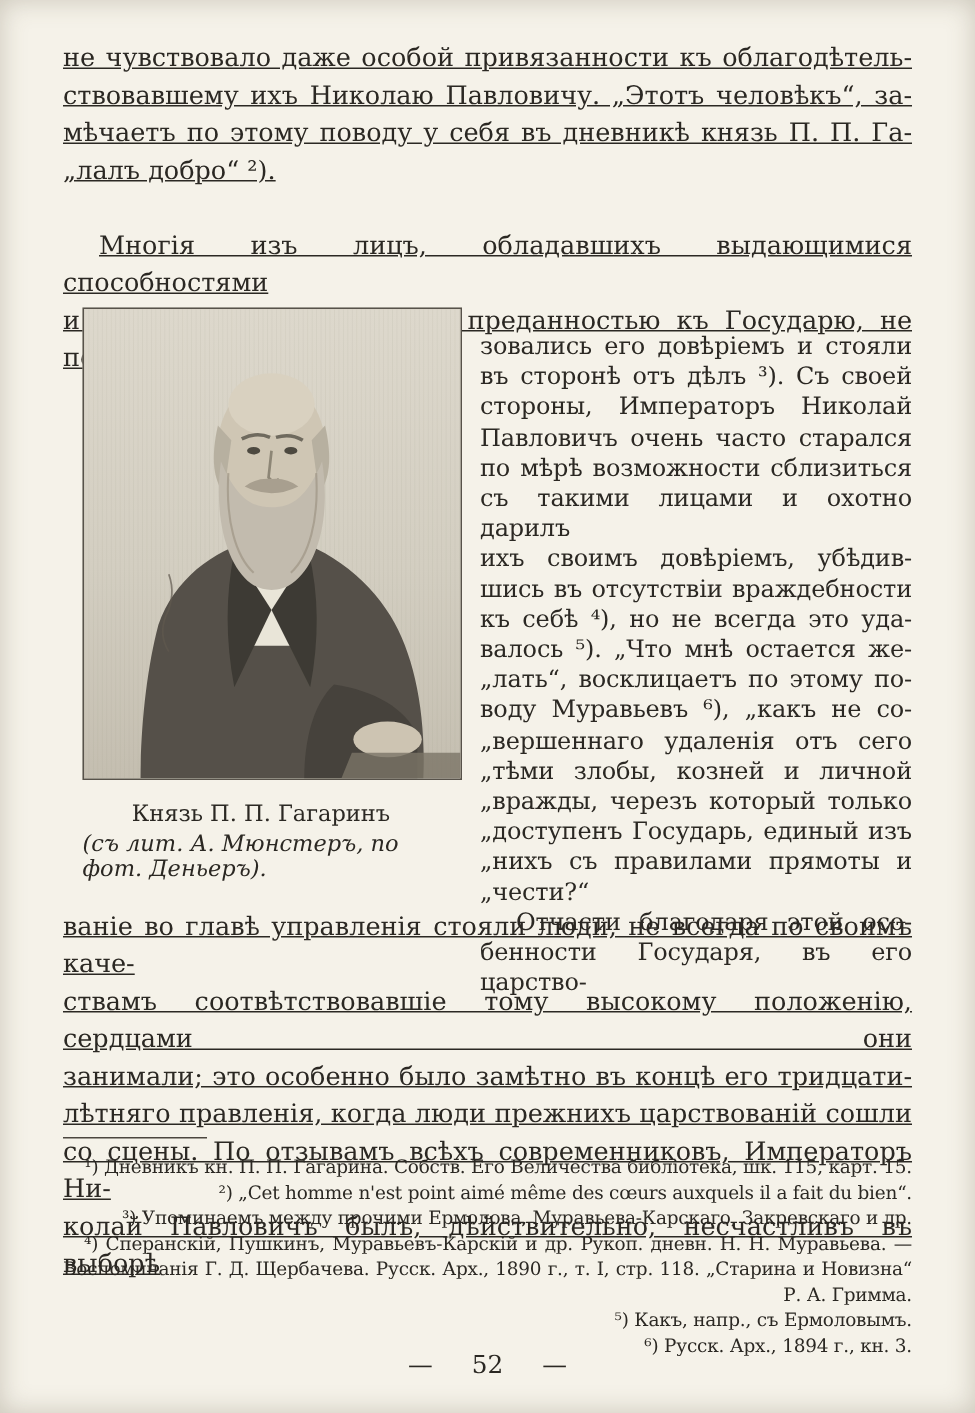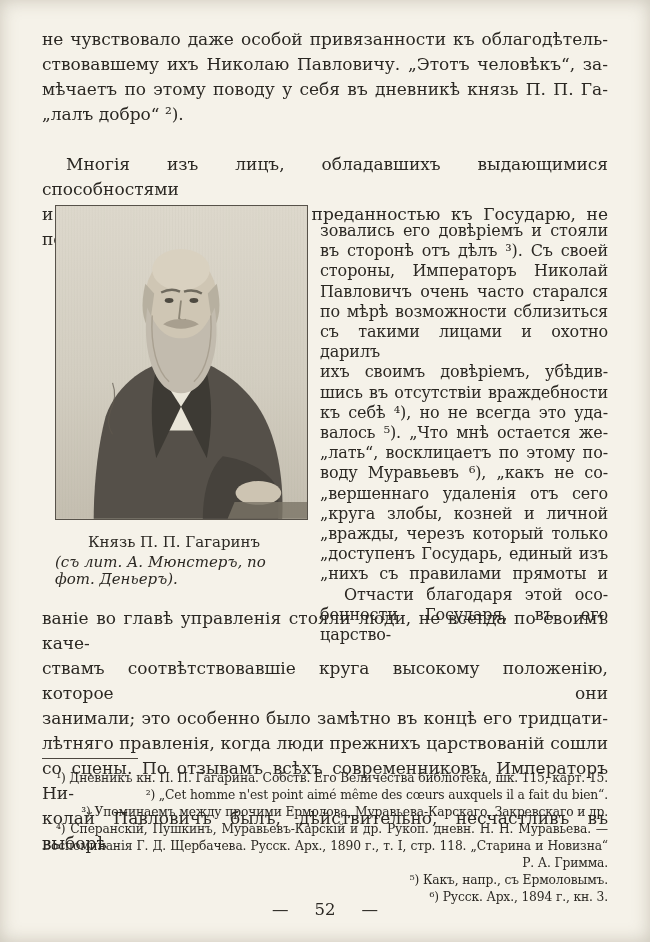--- a/index.html
+++ b/index.html
@@ -9,21 +9,21 @@
     height: 942px;
     background: #f5f2e9;
     color: #2b2823;
     font-family: "DejaVu Serif", serif;
     overflow: hidden;
     box-shadow: inset 0 0 18px rgba(95, 84, 60, 0.28);
   }
   .block { position: absolute; }
   .line { white-space: normal; }
   
-  .fw { width: 566px; font-size: 17px; line-height: 25px; }
+  .fw { width: 566px; font-size: 17px; line-height: 25px; text-decoration: underline; }
   .fw .line { text-align: justify; text-align-last: justify; }
   
   .col { width: 288px; font-size: 16px; line-height: 20.2px; letter-spacing: -0.1px; margin-top: 20px; }
   .col .line { text-align: justify; text-align-last: justify; }
   .line.no-just { text-align-last: left !important; }
   .line.indent { text-indent: 24px; }
   
   .figure { position: absolute; top: 205px; left: 55px; width: 238px; margin: 0; }
   .portrait { width: 253px; height: 315px; border: 1px solid #57524a; box-sizing: border-box; background: #d6d1c4; }
   .portrait svg { display: block; }
@@ -121,31 +121,32 @@
       <div class="line">Павловичъ очень часто старался</div>
       <div class="line">по мѣрѣ возможности сблизиться</div>
       <div class="line">съ такими лицами и охотно дарилъ</div>
       <div class="line">ихъ своимъ довѣріемъ, убѣдив-</div>
       <div class="line">шись въ отсутствіи враждебности</div>
       <div class="line">къ себѣ ⁴), но не всегда это уда-</div>
       <div class="line">валось ⁵). „Что мнѣ остается же-</div>
       <div class="line">„лать“, восклицаетъ по этому по-</div>
       <div class="line">воду Муравьевъ ⁶), „какъ не со-</div>
       <div class="line">„вершеннаго удаленія отъ сего</div>
-      <div class="line">„круга злобы, козней и личной</div>
+      <div class="line">„тѣми злобы, козней и личной</div>
       <div class="line">„вражды, черезъ который только</div>
       <div class="line">„доступенъ Государь, единый изъ</div>
       <div class="line">„нихъ съ правилами прямоты и</div>
+      <div class="line no-just">„чести?“</div>
       <div class="line indent">Отчасти благодаря этой осо-</div>
       <div class="line">бенности Государя, въ его царство-</div>
     </div>
 
   <div class="block fw" style="top:606px;left:42px">
       <div class="line">ваніе во главѣ управленія стояли люди, не всегда по своимъ каче-</div>
-      <div class="line">ствамъ соотвѣтствовавшіе круга высокому положенію, которое они</div>
+      <div class="line">ствамъ соотвѣтствовавшіе тому высокому положенію, сердцами они</div>
       <div class="line">занимали; это особенно было замѣтно въ концѣ его тридцати-</div>
       <div class="line">лѣтняго правленія, когда люди прежнихъ царствованій сошли</div>
       <div class="line">со сцены. По отзывамъ всѣхъ современниковъ, Императоръ Ни-</div>
       <div class="line">колай Павловичъ былъ, дѣйствительно, несчастливъ въ выборѣ</div>
     </div>
 
   <div class="footnote-rule"></div>
 
   <div class="block fn" style="top:770px;left:42px">
       <div class="line fn-indent">¹) Дневникъ кн. П. П. Гагарина. Собств. Его Величества библіотека, шк. 115, карт. 15.</div>

